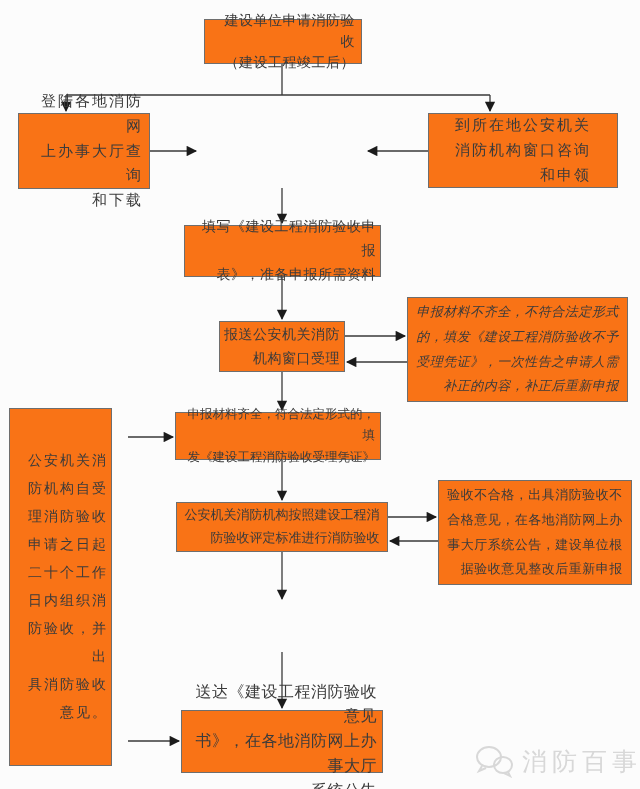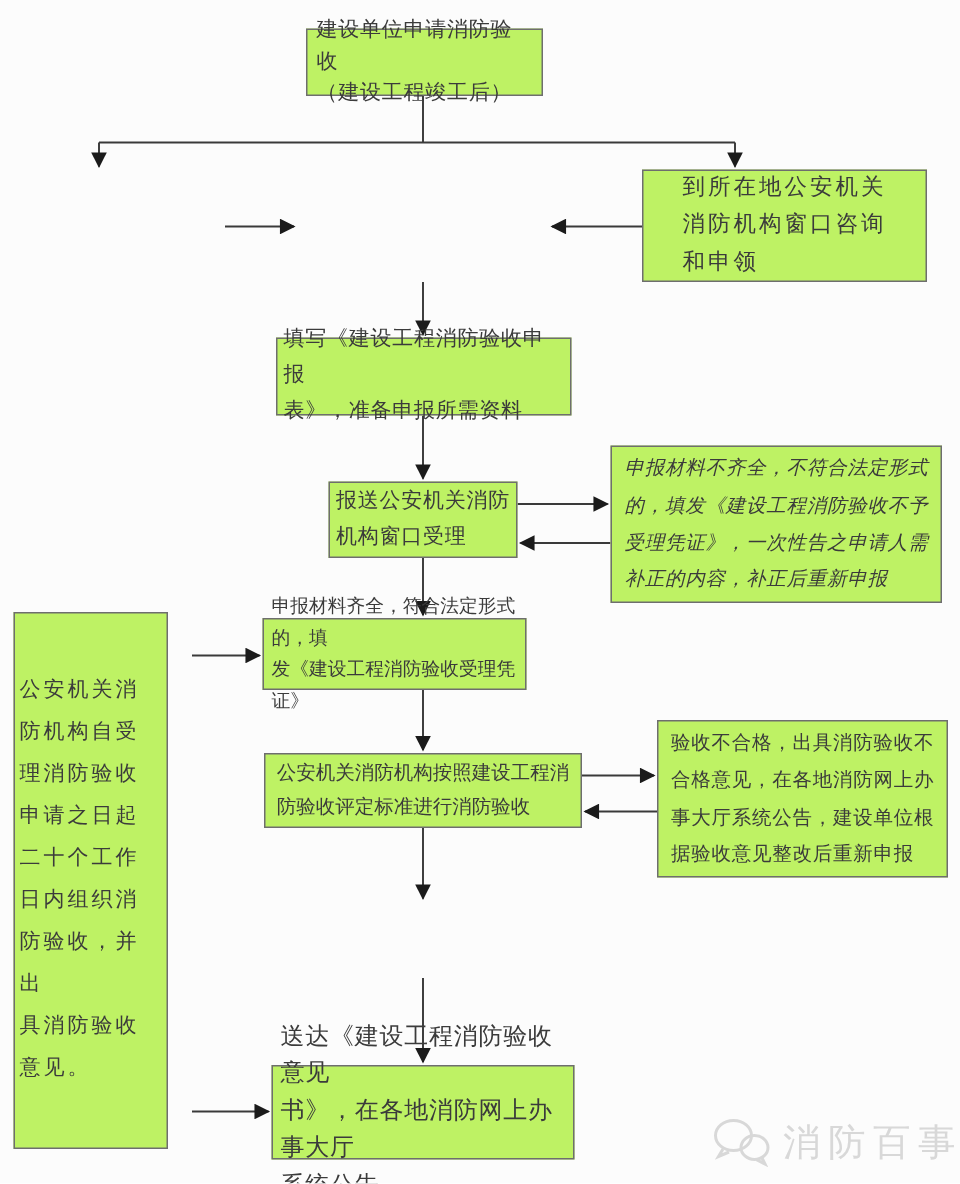--- a/index.html
+++ b/index.html
@@ -2,34 +2,34 @@
 <html><head>
 <meta charset="utf-8">
 <style>
   html,body{margin:0;padding:0;background:#ffffff;}
   #canvas{
     position:relative;width:640px;height:789px;background:#fcfcfc;
     font-family:"Liberation Serif","DejaVu Serif",serif;color:#3b3b3b;overflow:hidden;
   }
   #connectors{position:absolute;left:0;top:0;width:640px;height:789px;}
   .node{
-    position:absolute;box-sizing:border-box;border:1px solid #6e6e6e;background:#bef264;
-    display:flex;align-items:center;justify-content:center;text-align:left;
+    position:absolute;box-sizing:border-box;border:1px solid #6e6e6e;background:#f97316;
+    display:flex;align-items:center;justify-content:center;text-align:right;
     white-space:pre-line;font-size:14px;line-height:1.75;letter-spacing:0.5px;
     padding:0 6px;
   }
   
   #n-apply   {left:204px;top:19px; width:158px;height:45px; line-height:1.5;}
   #n-web     {left:18px; top:113px;width:132px;height:76px; font-size:15px;letter-spacing:2px;line-height:1.65;}
   #n-forms   {left:198px;top:113px;width:168px;height:75px; padding:0 4px;line-height:1.7;}
   #n-window  {left:428px;top:113px;width:190px;height:75px; font-size:15px;letter-spacing:2px;line-height:1.65;}
   #n-fill    {left:184px;top:225px;width:197px;height:52px; padding:0 4px;line-height:1.7;}
   #n-submit  {left:219px;top:321px;width:126px;height:51px; padding:0 3px;line-height:1.7;}
   #n-incomplete{left:407px;top:297px;width:221px;height:105px;font-size:13px;line-height:1.9;padding:0 5px;font-style:italic;}
-  #n-complete{left:175px;top:412px;width:176px;height:48px; font-size:12.5px;letter-spacing:0;line-height:1.7;padding:0 5px;}
+  #n-complete{left:175px;top:412px;width:206px;height:48px; font-size:12.5px;letter-spacing:0;line-height:1.7;padding:0 5px;}
   #n-twenty  {left:9px; top:408px;width:103px;height:358px;letter-spacing:2px;line-height:2.0;padding:0 3px;}
   #n-conduct {left:176px;top:502px;width:212px;height:50px; font-size:13px;letter-spacing:0;line-height:1.75;padding:0 5px;}
   #n-fail    {left:438px;top:480px;width:194px;height:105px;font-size:13px;line-height:1.9;padding:0 5px;}
   #n-pass    {left:184px;top:601px;width:196px;height:51px; font-size:13px;line-height:1.8;padding:0 5px;}
   #n-deliver {left:181px;top:710px;width:202px;height:63px; font-size:16px;line-height:1.55;padding:0 5px;}
   
   #watermark{
     position:absolute;left:474px;top:744px;display:flex;align-items:center;gap:8px;
     color:#d8d8d8;
   }
@@ -73,20 +73,23 @@
       <path d="M438 541 H390" marker-end="url(#arrow)"></path>
       <path d="M282 552 V599" marker-end="url(#arrow)"></path>
       <path d="M282 652 V708" marker-end="url(#arrow)"></path>
 
       <path d="M128 741 H179" marker-end="url(#arrow)"></path>
     </g>
   </svg>
 
   <div class="node" id="n-apply">建设单位申请消防验收
 （建设工程竣工后）</div>
+  <div class="node" id="n-web">登陆各地消防网
+上办事大厅查询
+和下载</div>
   <div class="node" id="n-window">到所在地公安机关
 消防机构窗口咨询
 和申领</div>
   <div class="node" id="n-fill">填写《建设工程消防验收申报
 表》，准备申报所需资料</div>
   <div class="node" id="n-submit">报送公安机关消防
 机构窗口受理</div>
   <div class="node" id="n-incomplete">申报材料不齐全，不符合法定形式
 的，填发《建设工程消防验收不予
 受理凭证》，一次性告之申请人需

